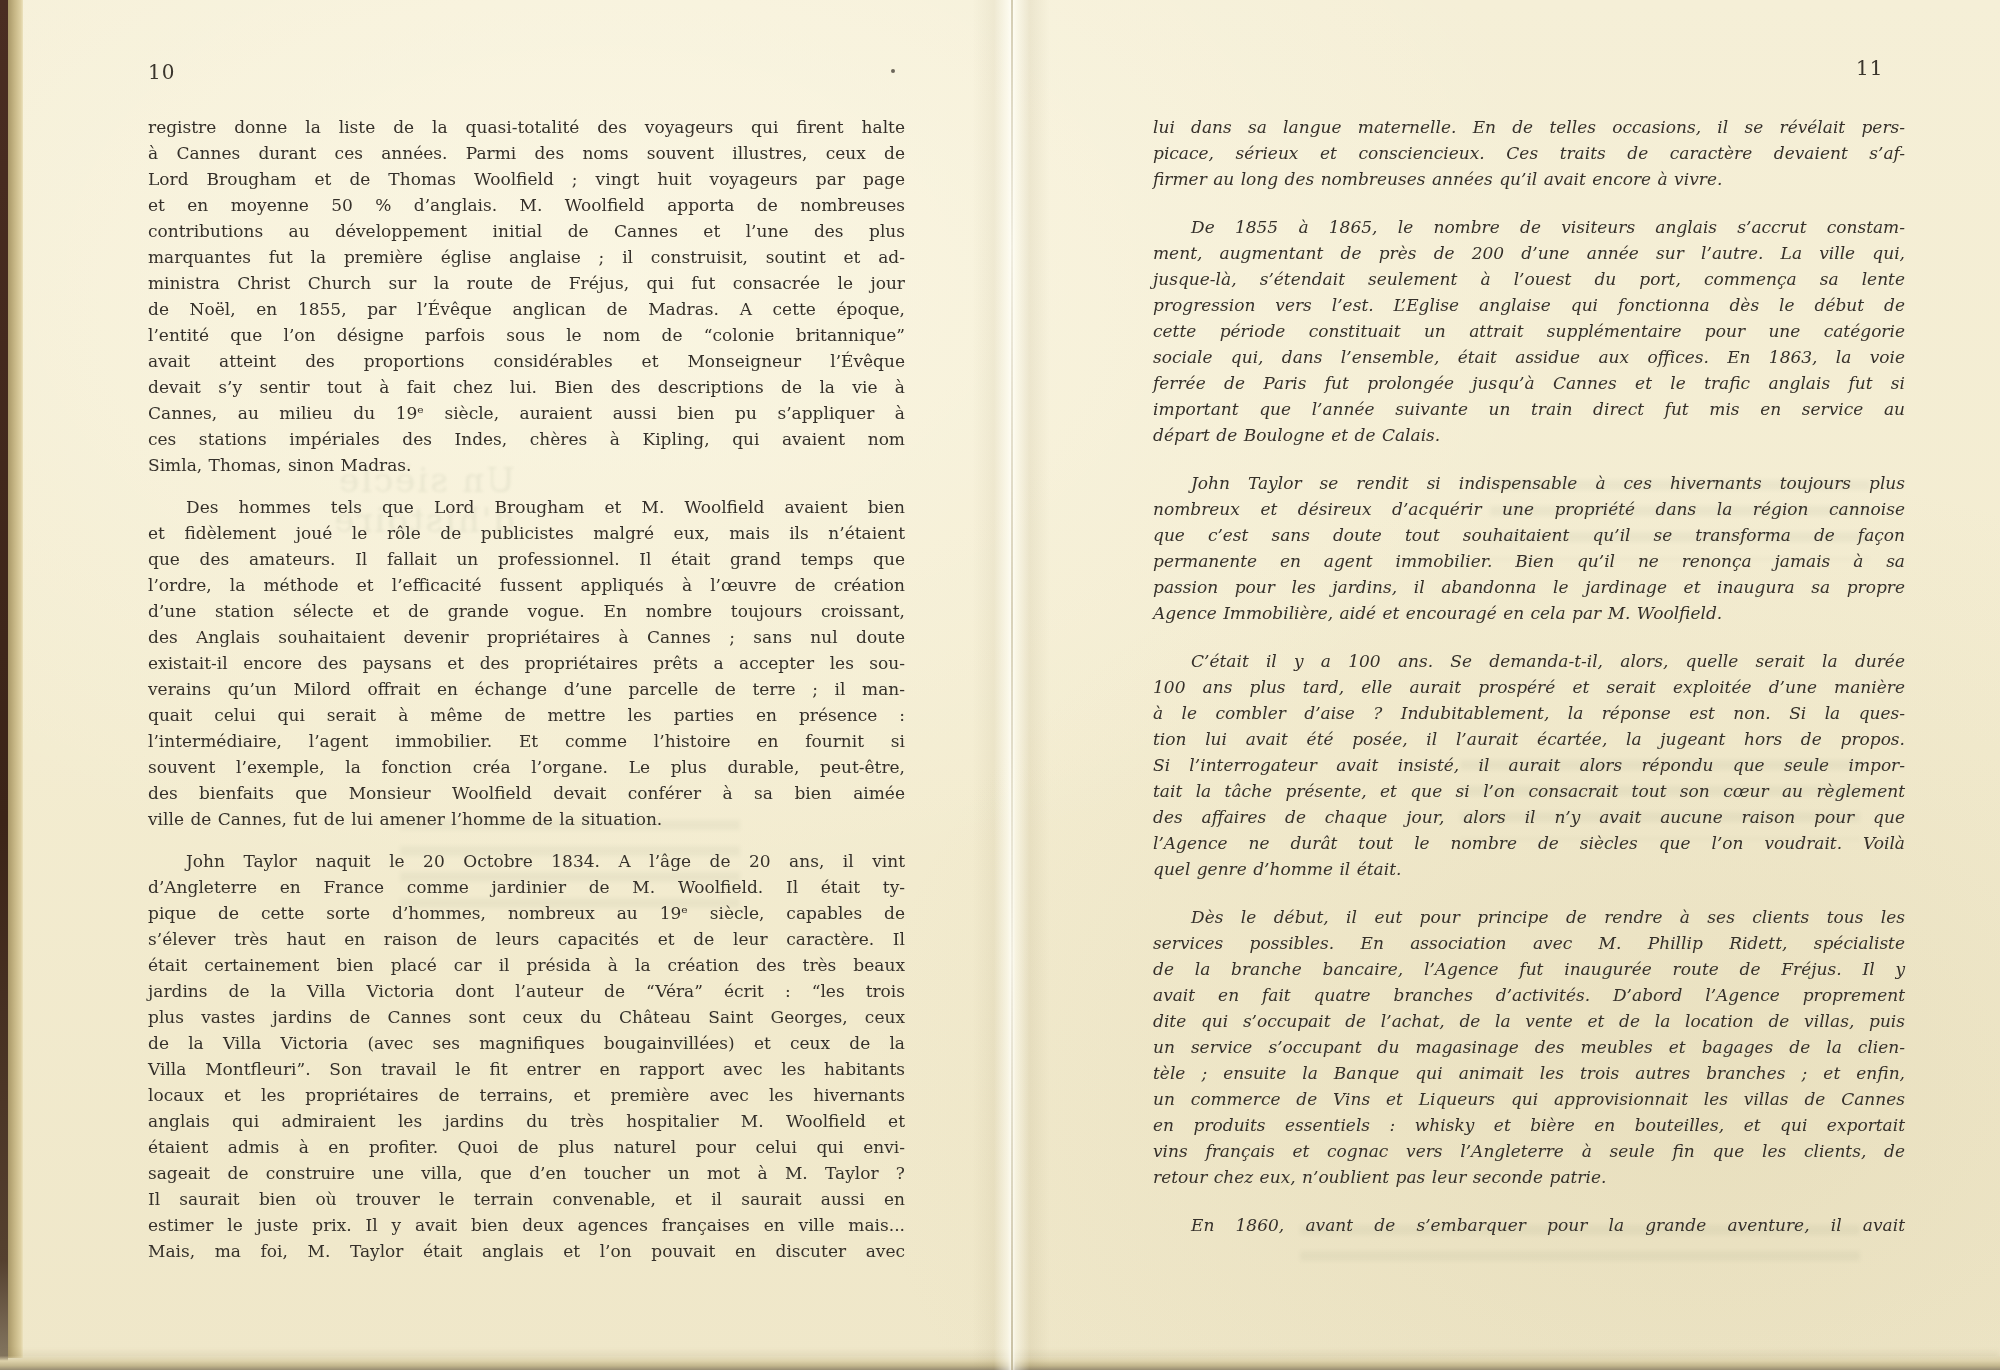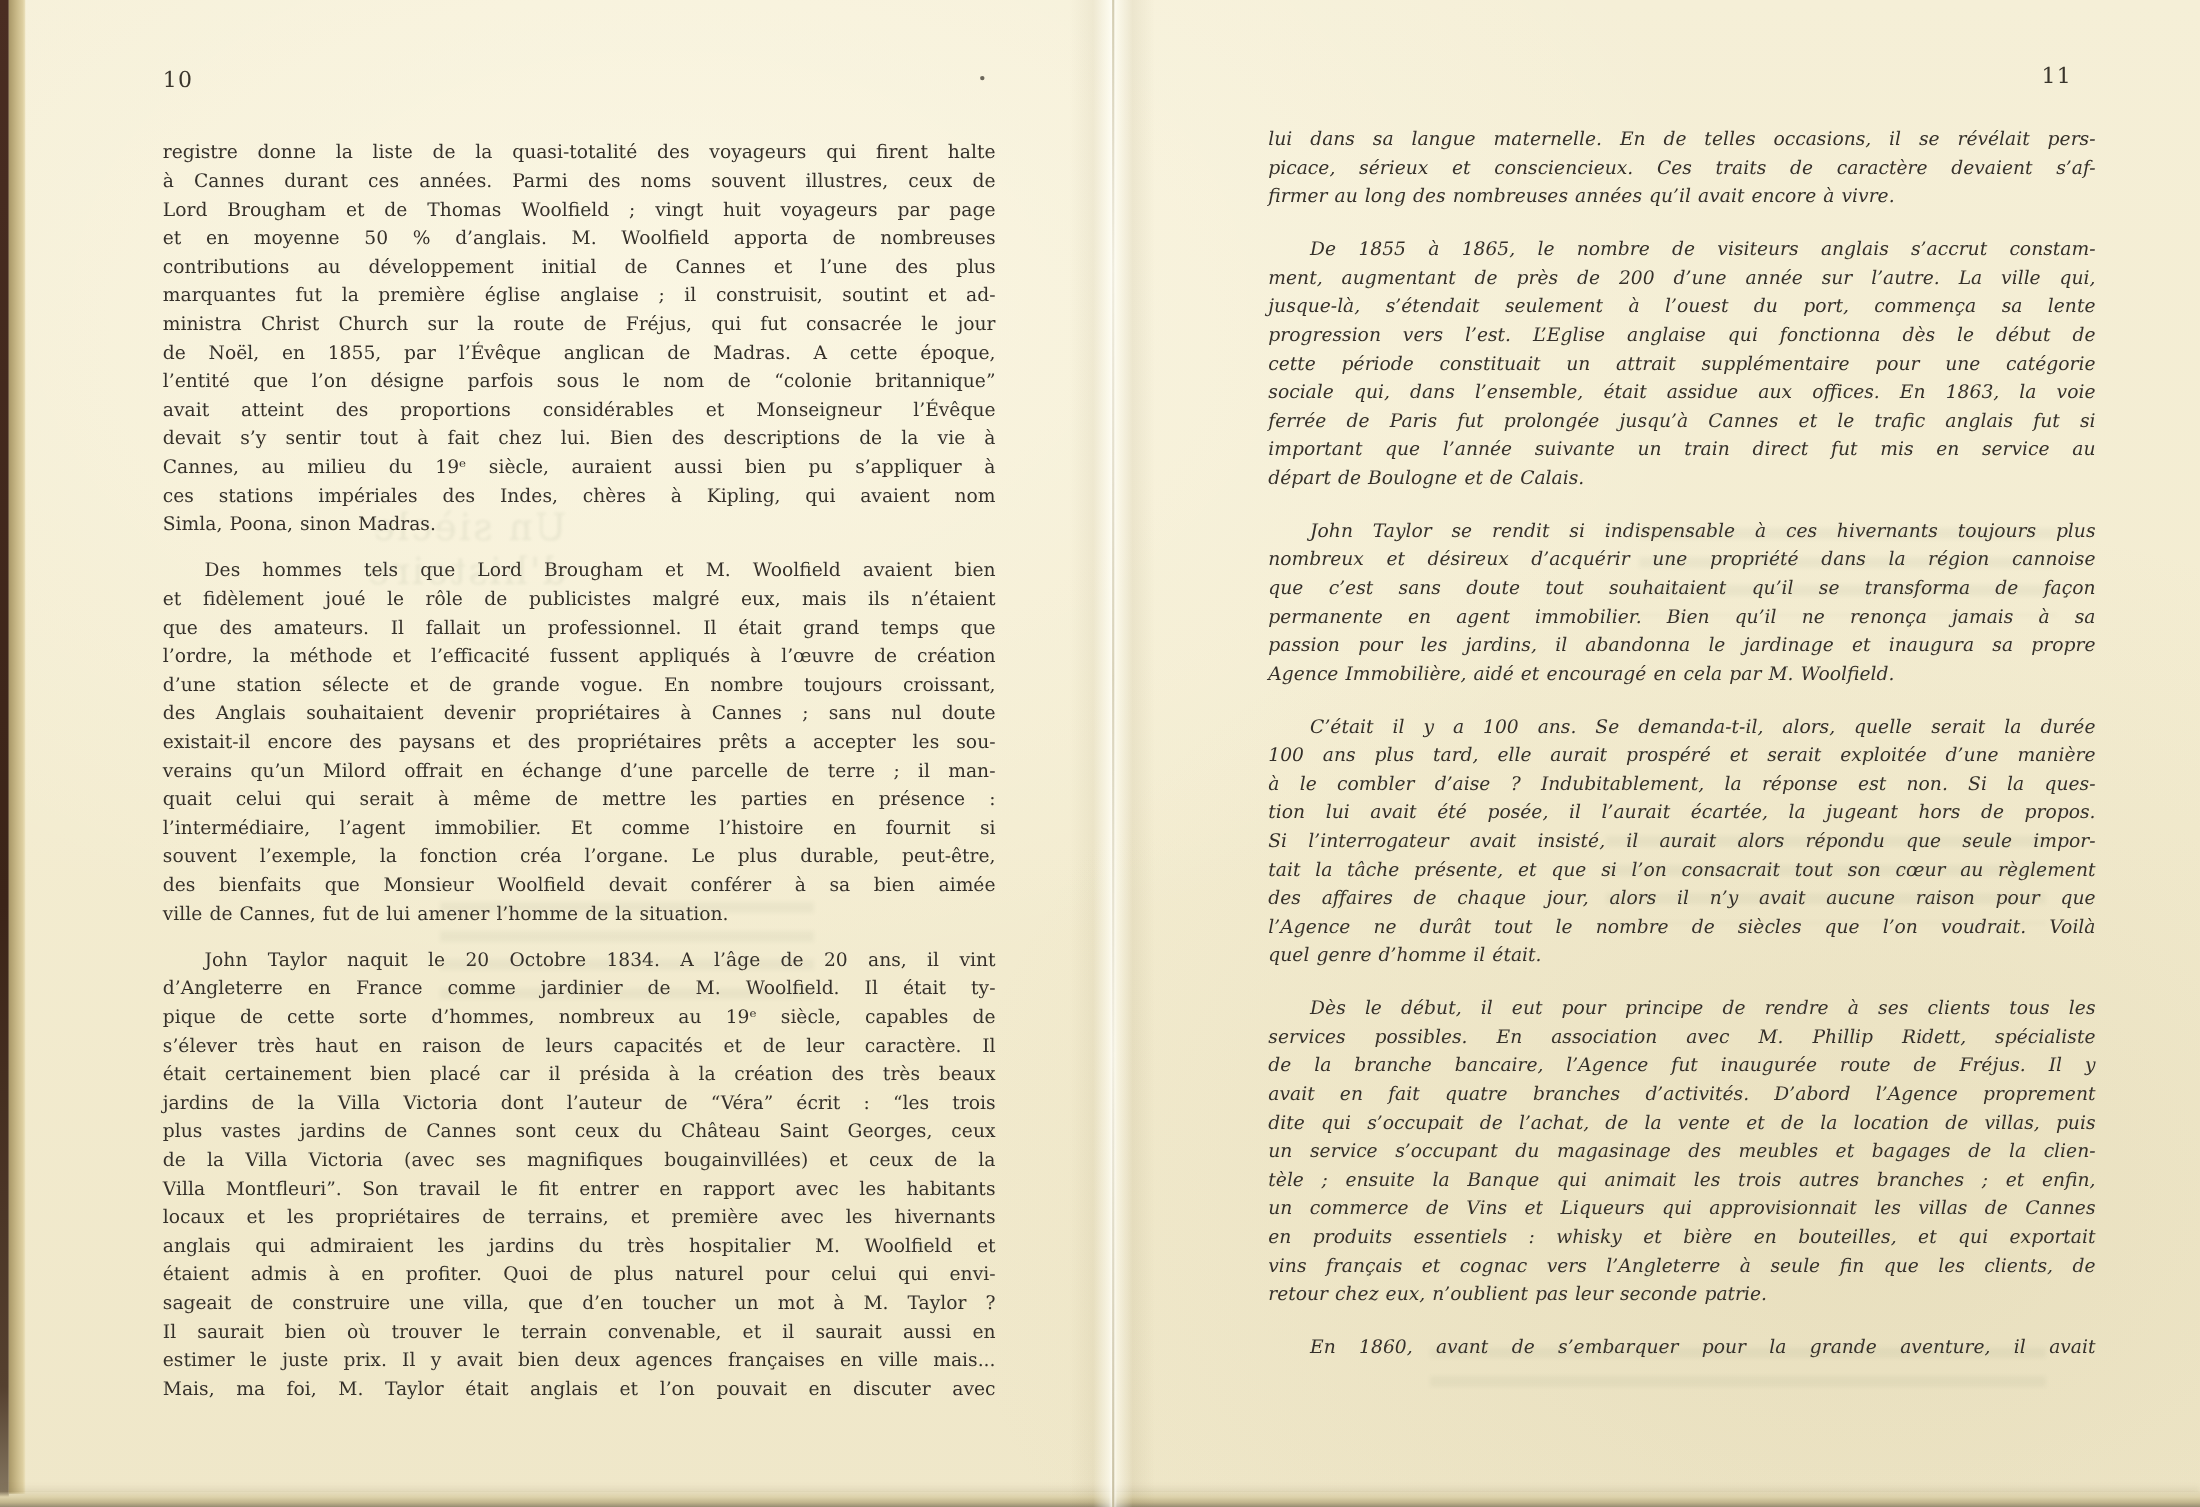--- a/index.html
+++ b/index.html
@@ -53,21 +53,21 @@
   }
 
   
   .page { position: absolute; top: 0; height: 100%; }
   .page-number {
     position: absolute;
     font-size: 20px; letter-spacing: 1px; color: #3a352c;
   }
   .text-block { position: absolute; font-size: 17px; line-height: 26px; }
   .paragraph { margin: 0; }
-  .page-left  .paragraph { margin-bottom: 16px; margin-top: 12px; }
+  .page-left  .paragraph { margin-bottom: 16px; }
   .page-right .paragraph { margin-bottom: 22px; font-style: italic; }
   .paragraph:last-child { margin-bottom: 0; }
   .line {
     text-align: justify;
     text-align-last: justify;
     white-space: normal;
     word-spacing: 1px;
   }
   .line.first-line { text-indent: 38px; }
   .line.last-line  { text-align-last: left; }
@@ -127,21 +127,21 @@
           <div class="line">et en moyenne 50 % d’anglais. M. Woolfield apporta de nombreuses</div>
           <div class="line">contributions au développement initial de Cannes et l’une des plus</div>
           <div class="line">marquantes fut la première église anglaise ; il construisit, soutint et ad-</div>
           <div class="line">ministra Christ Church sur la route de Fréjus, qui fut consacrée le jour</div>
           <div class="line">de Noël, en 1855, par l’Évêque anglican de Madras. A cette époque,</div>
           <div class="line">l’entité que l’on désigne parfois sous le nom de “colonie britannique”</div>
           <div class="line">avait atteint des proportions considérables et Monseigneur l’Évêque</div>
           <div class="line">devait s’y sentir tout à fait chez lui. Bien des descriptions de la vie à</div>
           <div class="line">Cannes, au milieu du 19ᵉ siècle, auraient aussi bien pu s’appliquer à</div>
           <div class="line">ces stations impériales des Indes, chères à Kipling, qui avaient nom</div>
-          <div class="line last-line">Simla, Poona, sinon Madras.</div>
+          <div class="line last-line">Simla, Thomas, sinon Madras.</div>
         </div>
         <div class="paragraph">
           <div class="line first-line">Des hommes tels que Lord Brougham et M. Woolfield avaient bien</div>
           <div class="line">et fidèlement joué le rôle de publicistes malgré eux, mais ils n’étaient</div>
           <div class="line">que des amateurs. Il fallait un professionnel. Il était grand temps que</div>
           <div class="line">l’ordre, la méthode et l’efficacité fussent appliqués à l’œuvre de création</div>
           <div class="line">d’une station sélecte et de grande vogue. En nombre toujours croissant,</div>
           <div class="line">des Anglais souhaitaient devenir propriétaires à Cannes ; sans nul doute</div>
           <div class="line">existait-il encore des paysans et des propriétaires prêts a accepter les sou-</div>
           <div class="line">verains qu’un Milord offrait en échange d’une parcelle de terre ; il man-</div>

